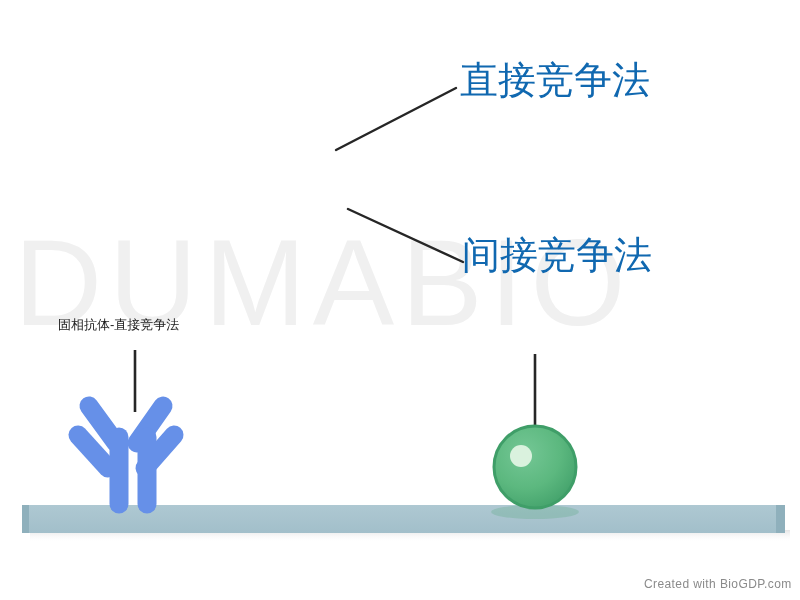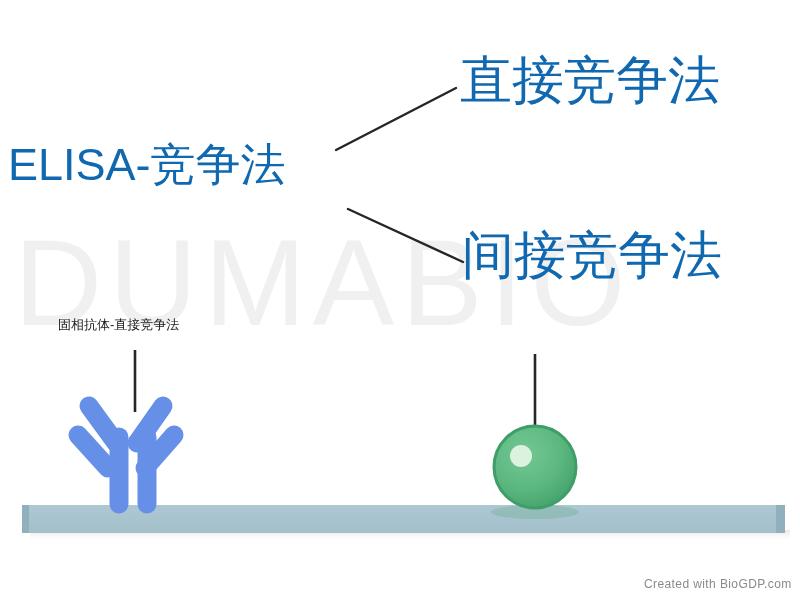--- a/index.html
+++ b/index.html
@@ -51,21 +51,21 @@
   }
   .title-main {
     left: 8px;
     top: 140px;
     font-size: 45px;
     line-height: 50px;
     color: #1068b0;
     font-weight: 400;
   }
   .branch {
-    font-size: 52px;
+    font-size: 38px;
     line-height: 50px;
     color: #1068b0;
     font-weight: 400;
   }
   .branch-top  { left: 460px; top: 55px; }
   .branch-bot  { left: 462px; top: 230px; }
 
   .caption {
     font-size: 13px;
     line-height: 24px;
@@ -136,21 +136,20 @@
       <line x1="147" y1="437" x2="147" y2="504" stroke-width="19"></line>
     </g>
 
     <g>
       <ellipse cx="535" cy="512" rx="44" ry="7" fill="#3f9e68" opacity="0.22"></ellipse>
       <circle cx="535" cy="467" r="41" fill="url(#antigenGrad)" stroke="#3f9e68" stroke-width="3"></circle>
       <circle cx="521" cy="456" r="11" fill="#daf2de"></circle>
     </g>
   </svg>
 
-  <div class="lbl title-main">ELISA-竞争法</div>
 
   <div class="lbl branch branch-top">直接竞争法</div>
 
   <div class="lbl branch branch-bot">间接竞争法</div>
 
   <div class="lbl caption cap-left">固相抗体-直接竞争法</div>
 
 
   <div class="lbl footer">Created with BioGDP.com</div>
 

